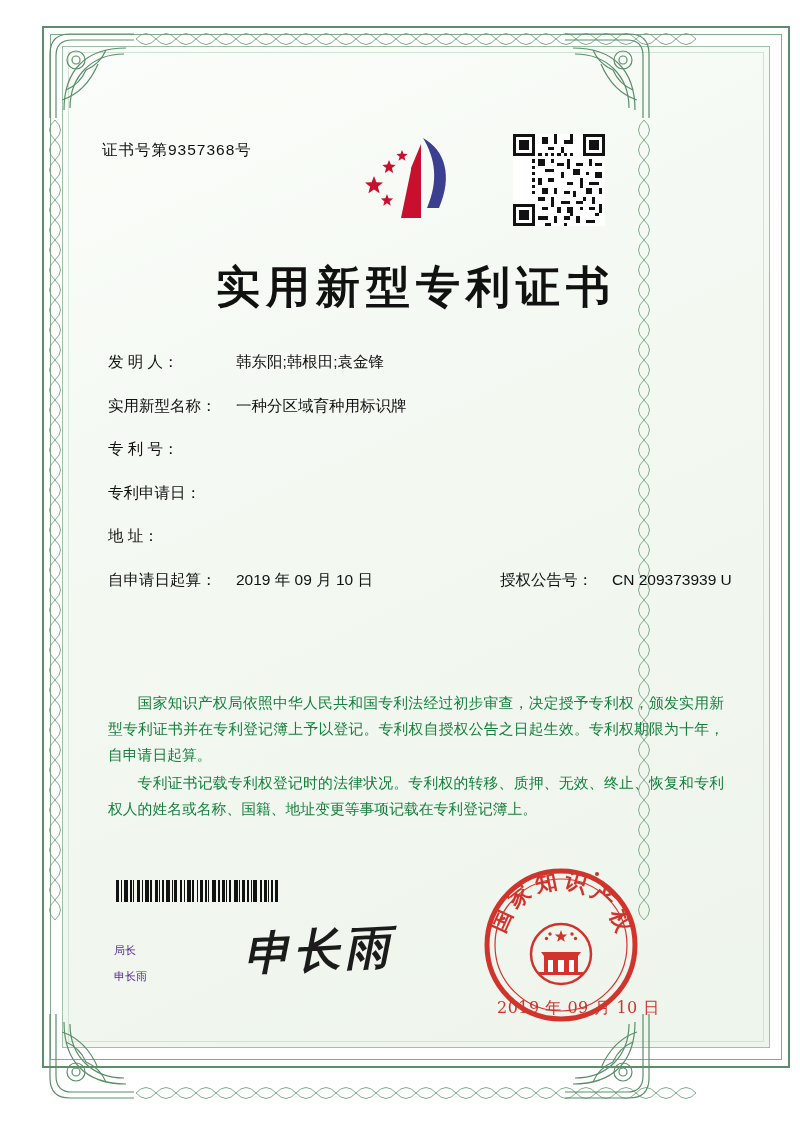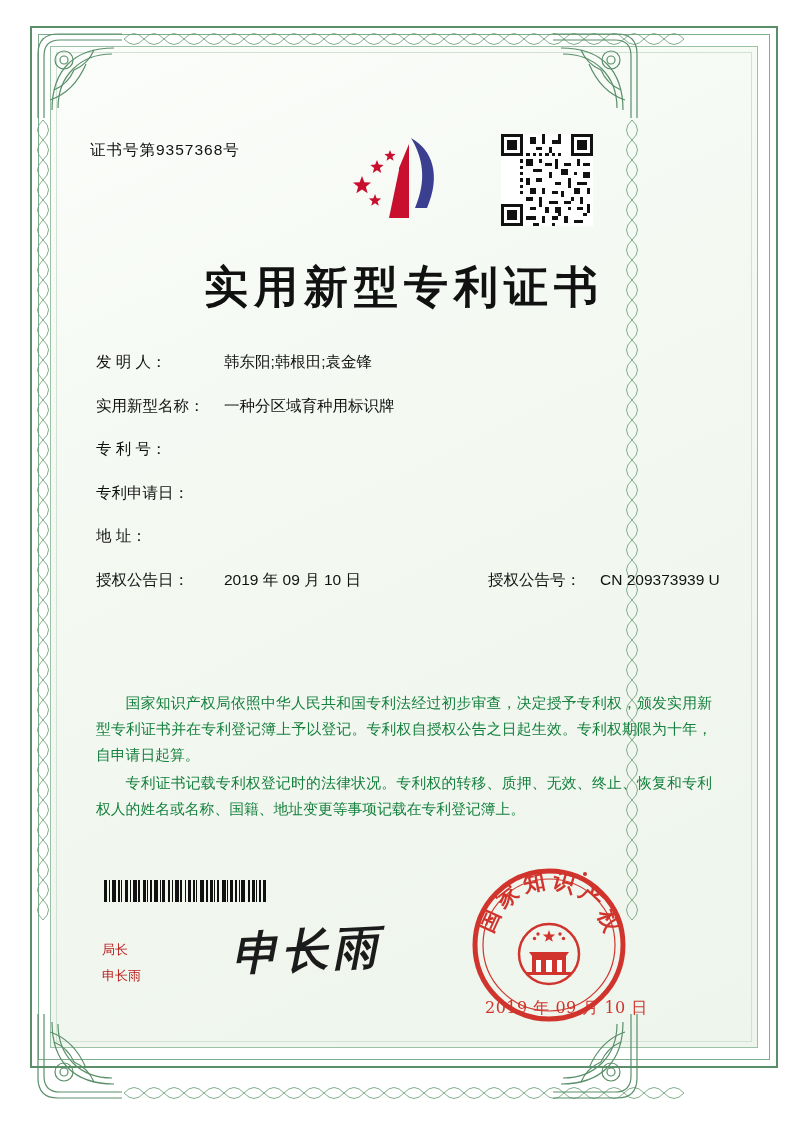--- a/index.html
+++ b/index.html
@@ -11,21 +11,21 @@
     width: 800px;
     height: 1132px;
     font-family: "Liberation Sans", sans-serif;
     color: #1a1a1a;
     position: relative;
     overflow: hidden;
   }
 
   .page {
     position: absolute;
-    left: 4px; top: 0;
+    left: 16px; top: 0;
     width: 667px;
     height: 1132px;
     background: #ffffff;
   }
 
   
   .frame-outer {
     position: absolute;
     left: 26px; top: 26px;
     width: 748px; height: 1042px;
@@ -174,23 +174,23 @@
   .barcode i {
     display: block;
     background: #111;
     height: 100%;
   }
 
   
   .sig-label {
     position: absolute;
     left: 98px; top: 937px;
-    font-size: 13px;
+    font-size: 11px;
     line-height: 26px;
-    color: #b91c1c;
+    color: #4c1d95;
   }
   .sig-hand {
     position: absolute;
     left: 228px; top: 920px;
     font-family: "DejaVu Serif", "Liberation Serif", serif;
     font-size: 46px;
     font-style: italic;
     font-weight: bold;
     color: #1b1b1b;
     letter-spacing: 4px;
@@ -455,21 +455,21 @@
     <div class="field-row">
       <span class="field-label">专 利 号：</span>
     </div>
     <div class="field-row">
       <span class="field-label">专利申请日：</span>
     </div>
     <div class="field-row">
       <span class="field-label">地 址：</span>
     </div>
     <div class="field-row split">
-      <span class="field-label">授权公告日：</span>
+      <span class="field-label">自申请日起算：</span>
       <span class="field-value">2019 年 09 月 10 日</span>
       <span class="field-label2">授权公告号：</span>
       <span class="field-value2">CN 209373939 U</span>
     </div>
   </div>
 
   <div class="paras">
     <p>国家知识产权局依照中华人民共和国专利法经过初步审查，决定授予专利权，颁发实用新型专利证书并在专利登记簿上予以登记。专利权自授权公告之日起生效。专利权期限为十年，自申请日起算。</p>
     <p>专利证书记载专利权登记时的法律状况。专利权的转移、质押、无效、终止、恢复和专利权人的姓名或名称、国籍、地址变更等事项记载在专利登记簿上。</p>
   </div>

